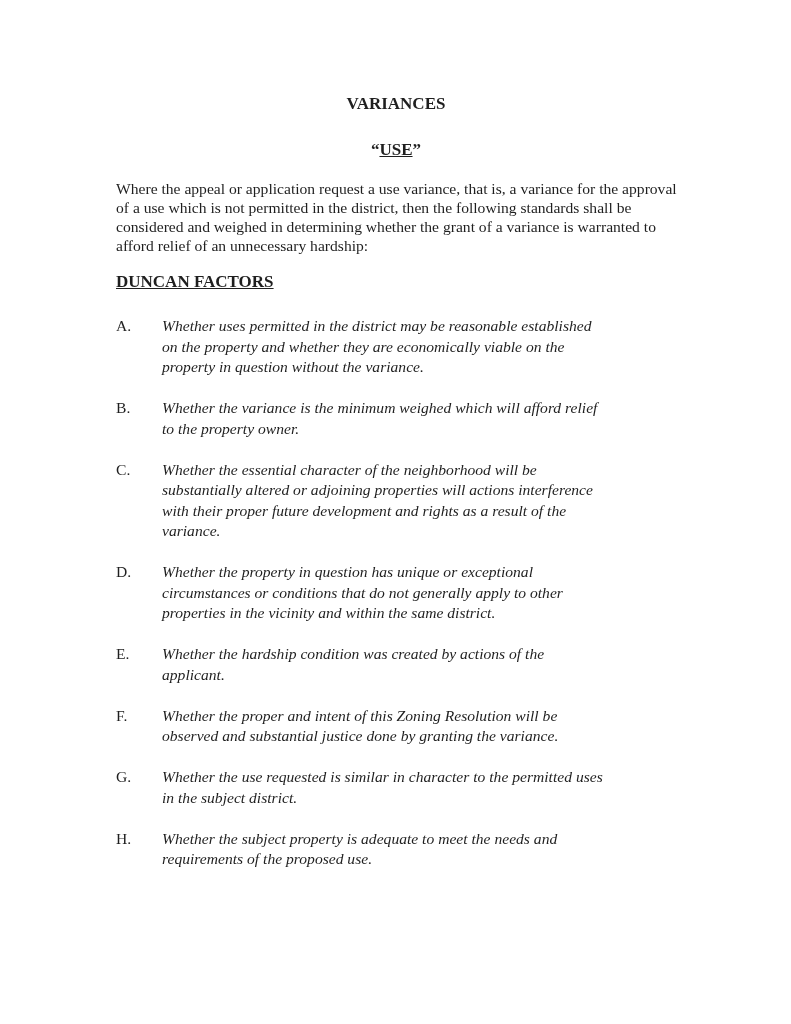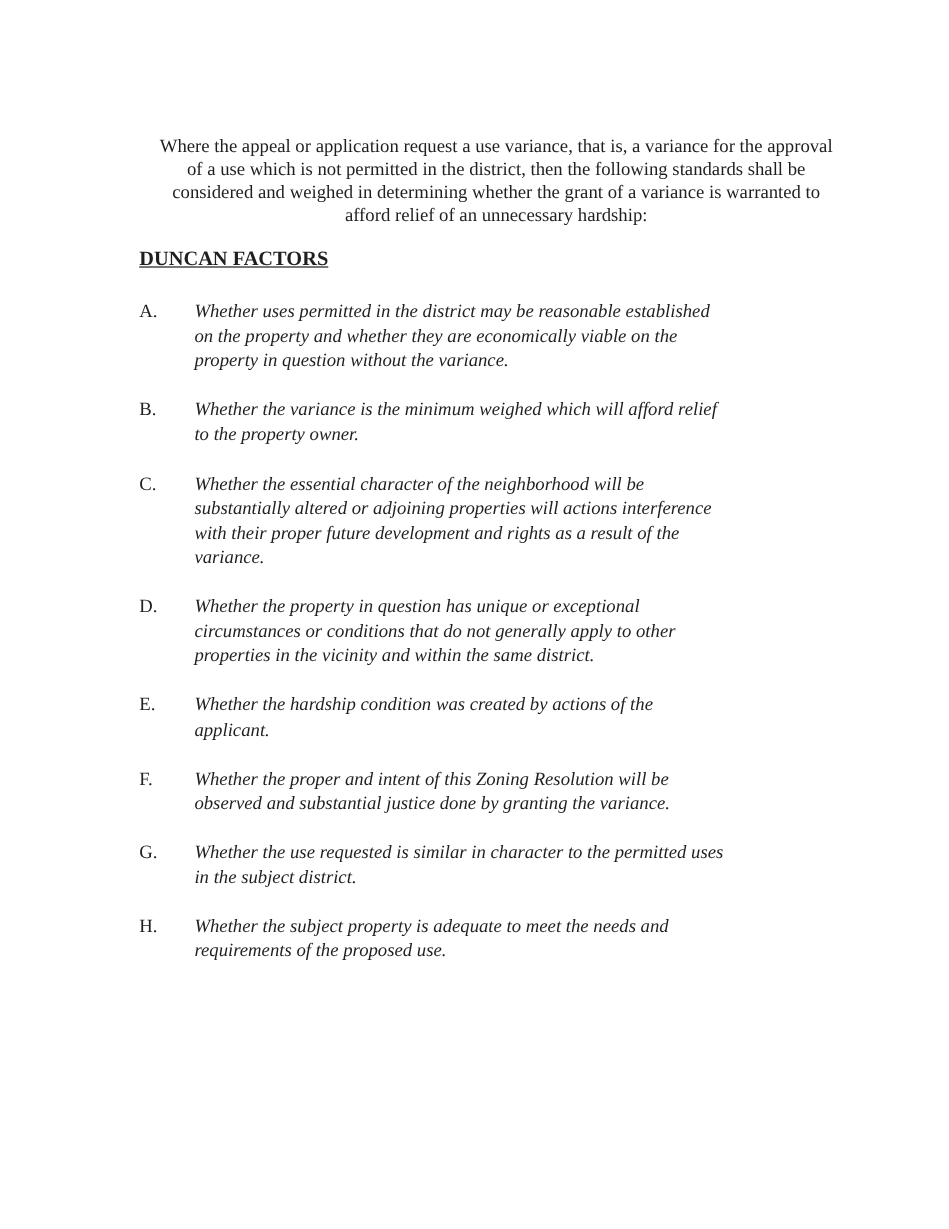--- a/index.html
+++ b/index.html
@@ -39,21 +39,20 @@
     width: 560px;
   }
   .doc-subtitle .underlined-word {
     text-decoration: underline;
   }
   .intro {
     margin: 19px 0 0 0;
     font-size: 15.6px;
     line-height: 19px;
     white-space: pre-line;
-    text-align: center;
   }
   .section-heading {
     margin: 17px 0 0 0;
     font-size: 17px;
     line-height: 20px;
     font-weight: bold;
     text-align: left;
     text-decoration: underline;
     width: 560px;
   }
@@ -75,21 +74,23 @@
     flex: 1 1 auto;
     white-space: pre-line;
     font-style: italic;
   }
 </style>
 </head>
 <body>
 
 <div class="page">
 
+  <h1 class="doc-title">VARIANCES</h1>
 
+  <h2 class="doc-subtitle"><span>“</span><span class="underlined-word">USE</span><span>”</span></h2>
 
   <p class="intro">Where the appeal or application request a use variance, that is, a variance for the approval
 of a use which is not permitted in the district, then the following standards shall be
 considered and weighed in determining whether the grant of a variance is warranted to
 afford relief of an unnecessary hardship:</p>
 
   <h3 class="section-heading">DUNCAN FACTORS</h3>
 
   <ol class="factors" id="factors-list">
       <li class="factor">

